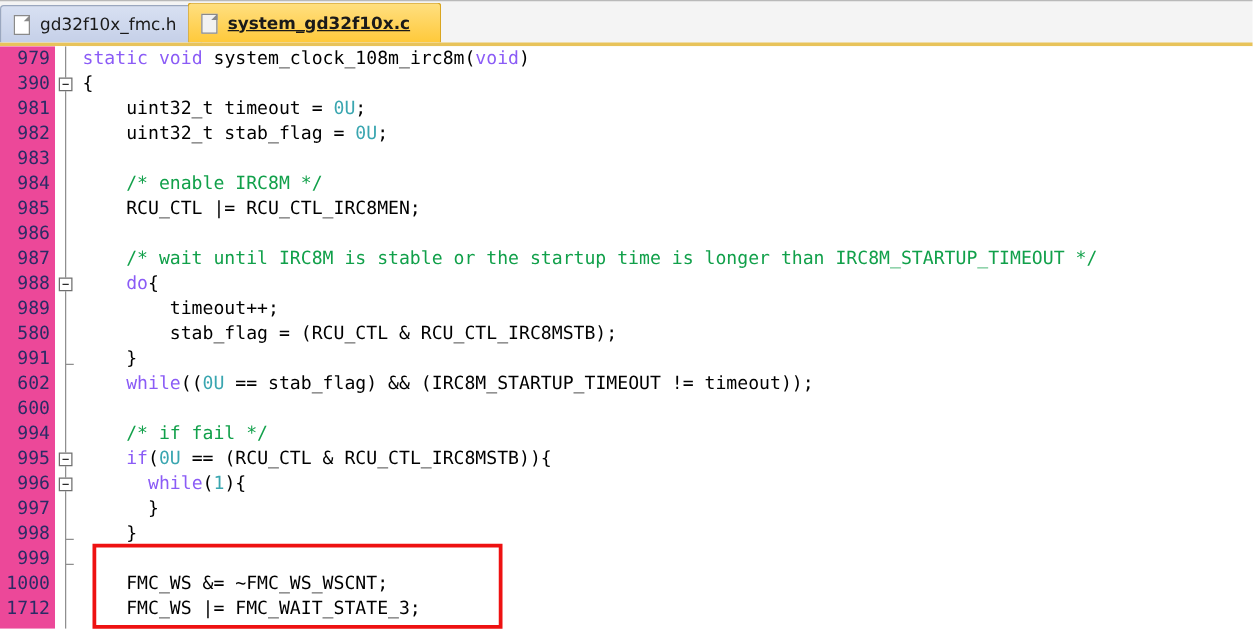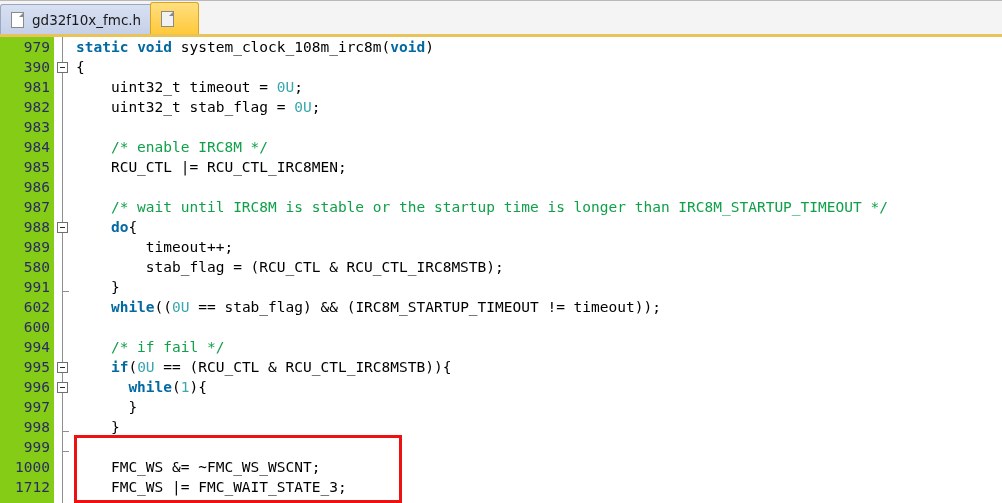--- a/index.html
+++ b/index.html
@@ -93,23 +93,23 @@
 
   
   .editor {
     position: relative;
     display: flex;
     height: 466px;
     background: #ffffff;
     overflow: hidden;
   }
   .gutter {
-    width: 54px;
+    width: 44px;
     flex: none;
-    background: #84cc16;
+    background: #ec4899;
     text-align: right;
     box-sizing: border-box;
     padding-right: 4px;
     user-select: none;
   }
   .lnum {
     height: 20px;
     line-height: 20px;
     font-family: "DejaVu Sans Mono", monospace;
     font-size: 14.5px;
@@ -170,21 +170,21 @@
     padding-left: 4px;
     font-family: "DejaVu Sans Mono", monospace;
     font-size: 14.5px;
     white-space: pre;
   }
   .line {
     height: 20px;
     line-height: 20px;
     color: #000000;
   }
-  .kw   { color: #0369a1; font-weight: bold; }
+  .kw   { color: #8b5cf6; }
   .cm   { color: #11a04a; }
   .num  { color: #3aa6b0; }
 
   
   .redbox {
     position: absolute;
     border: 3px solid #ee1111;
     pointer-events: none;
     box-sizing: border-box;
   }
@@ -193,20 +193,21 @@
 <body>
 
 <div class="tabbar">
   <div class="tabs">
     <div class="tab inactive">
       <span class="filecorner"></span>
       <span class="tab-label">gd32f10x_fmc.h</span>
     </div>
     <div class="tab active">
       <span class="filecorner"></span>
+      <span class="tab-label">system_gd32f10x.c</span>
     </div>
   </div>
 </div>
 
 <div class="editor">
   <div class="gutter" id="gutter">
       <div class="lnum">979</div>
       <div class="lnum">390</div>
       <div class="lnum">981</div>
       <div class="lnum">982</div>

